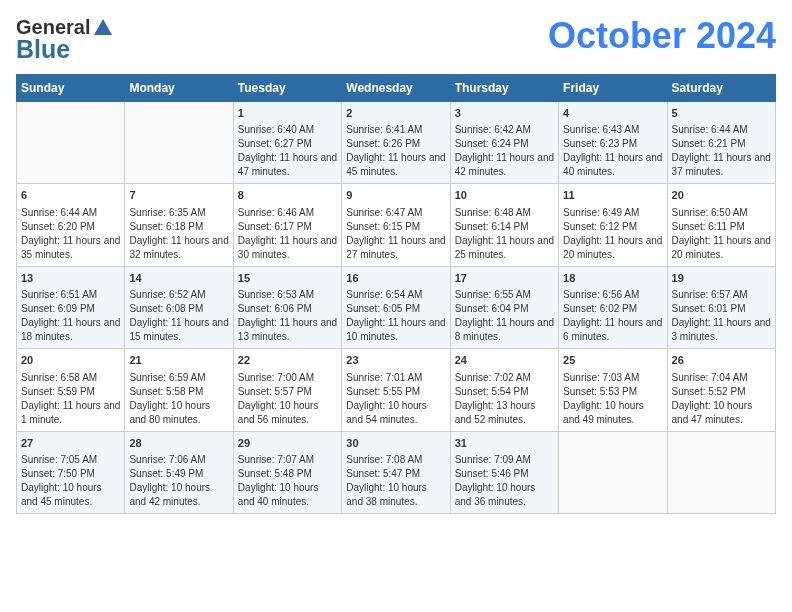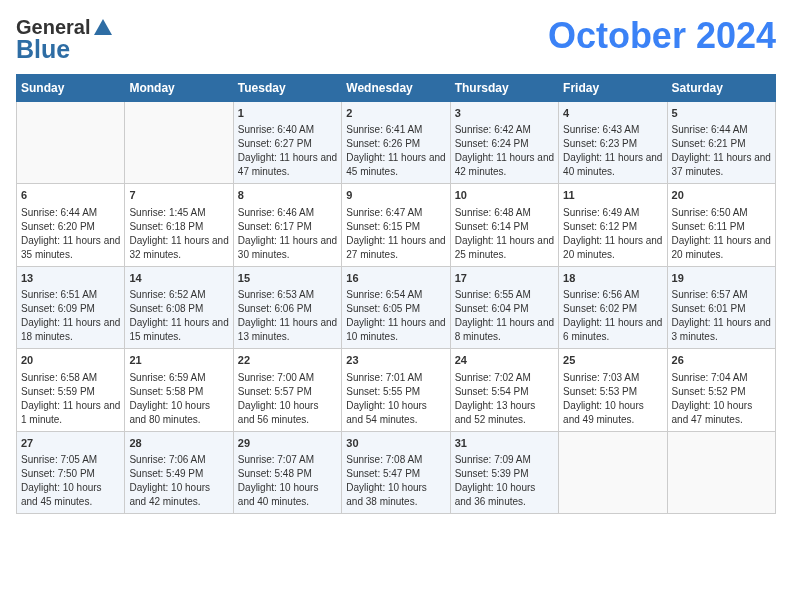--- a/index.html
+++ b/index.html
@@ -141,21 +141,21 @@
       </tr>
       <tr>
         <td>
           <span class="day-num">6</span>
           <div>Sunrise: 6:44 AM</div>
           <div>Sunset: 6:20 PM</div>
           <div>Daylight: 11 hours and 35 minutes.</div>
         </td>
         <td>
           <span class="day-num">7</span>
-          <div>Sunrise: 1:45 AM</div>
+          <div>Sunrise: 6:35 AM</div>
           <div>Sunset: 6:18 PM</div>
           <div>Daylight: 11 hours and 32 minutes.</div>
         </td>
         <td>
           <span class="day-num">8</span>
           <div>Sunrise: 6:46 AM</div>
           <div>Sunset: 6:17 PM</div>
           <div>Daylight: 11 hours and 30 minutes.</div>
         </td>
         <td>
@@ -292,20 +292,20 @@
         </td>
         <td>
           <span class="day-num">30</span>
           <div>Sunrise: 7:08 AM</div>
           <div>Sunset: 5:47 PM</div>
           <div>Daylight: 10 hours and 38 minutes.</div>
         </td>
         <td>
           <span class="day-num">31</span>
           <div>Sunrise: 7:09 AM</div>
-          <div>Sunset: 5:39 PM</div>
+          <div>Sunset: 5:46 PM</div>
           <div>Daylight: 10 hours and 36 minutes.</div>
         </td>
         <td class="day-cell-empty"></td>
         <td class="day-cell-empty"></td>
       </tr>
     </tbody>
 </table>
 
 </body></html>

